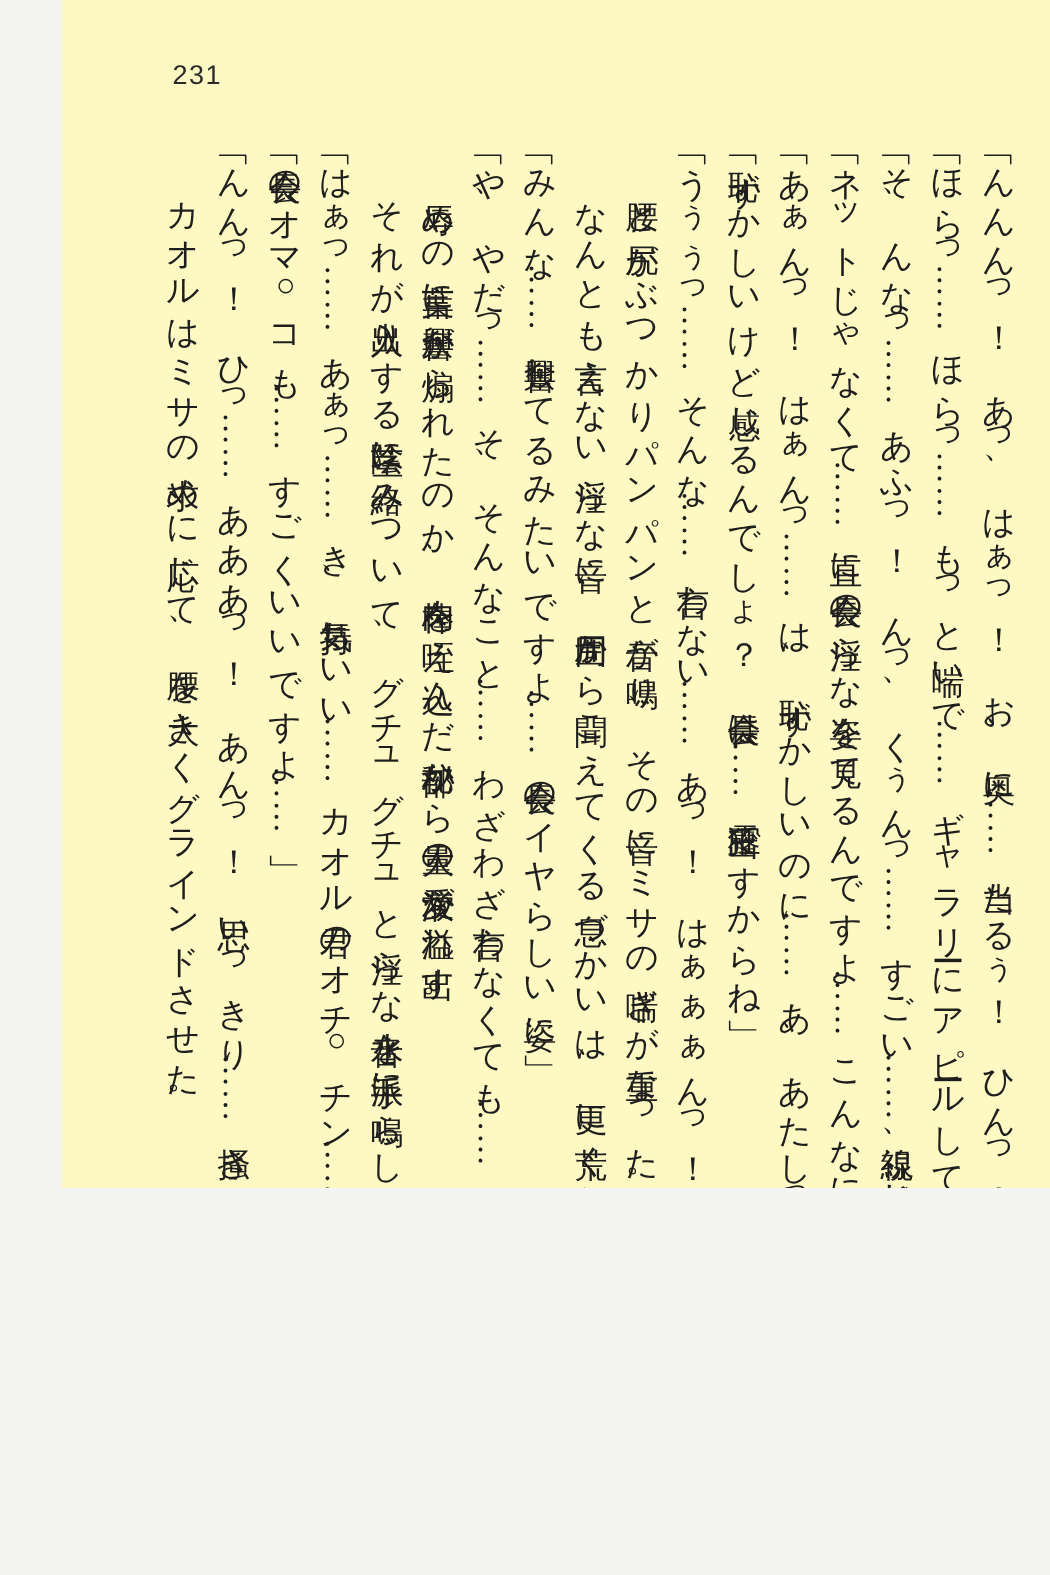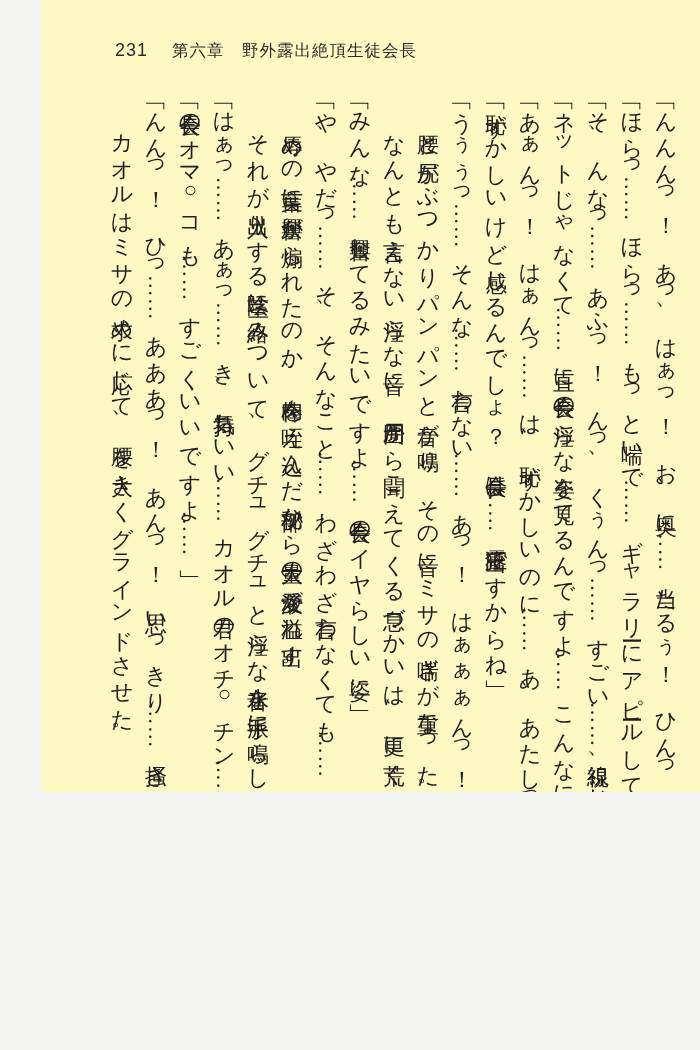--- a/index.html
+++ b/index.html
@@ -58,21 +58,20 @@
     white-space: nowrap;
   }
 </style>
 </head>
 <body>
 
 <div class="page">
 
   <header class="pagehead">
     <span class="pagenum">231</span>
-    <span class="chapter">第六章　野外露出絶頂生徒会長</span>
   </header>
 
   <main class="vtext">
     <p>「んんんっ！　あっ、はぁっ！　お、奥に……当たるぅ！　ひんっ！　はぁぁぁんっ！」</p>
     <p>「ほらっ……ほらっ……もっと喘いで……ギャラリーにアピールしてくださいよ」</p>
     <p>「そ、んなっ……あふっ！　んっ、くぅんっ……すごい……視線、感じるっ……あぁぁ」</p>
     <p>「ネットじゃなくて……直に会長の淫らな姿を見てるんですよ……こんなにも近くで」</p>
     <p>「あぁんっ！　はぁんっ……は、恥ずかしいのに……あ、あたしっ……あたしぃぃぃっ」</p>
     <p>「恥ずかしいけど感じるんでしょ？　会長は……露出狂ですからね」</p>
     <p>「うぅぅっ……そんな……言わない……あっ！　はぁぁぁんっ！」</p>

